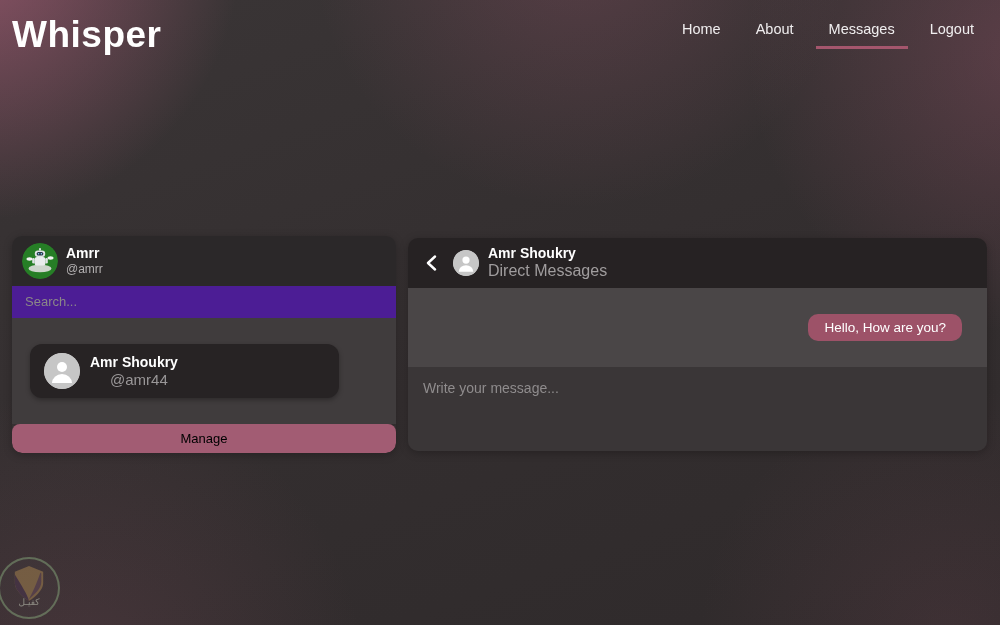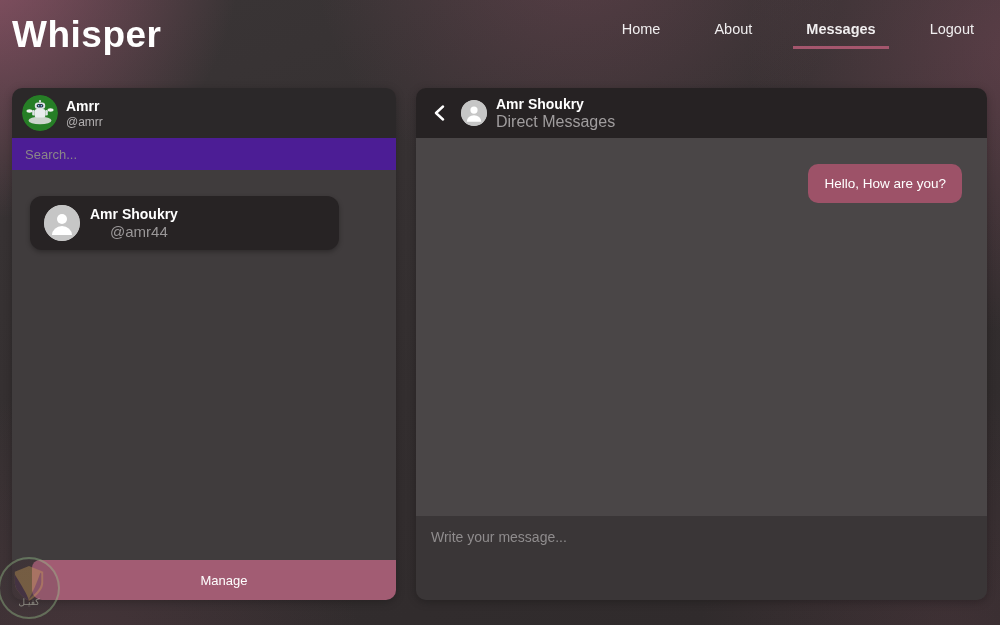--- a/index.html
+++ b/index.html
@@ -13,27 +13,27 @@
       radial-gradient(circle at 8% 108%, rgba(150,85,105,.20) 0%, rgba(150,85,105,0) 25%),
       radial-gradient(circle at 95% 102%, rgba(150,85,105,.15) 0%, rgba(150,85,105,0) 22%),
       linear-gradient(160deg, #3a3536 0%, #332e2f 55%, #2f2a2b 100%);
     color:#f3f1f2;
   }
 
   
   .navbar { position:absolute; top:0; left:0; width:100%; height:88px;
             display:flex; justify-content:space-between; align-items:flex-start; }
   .logo { margin:14px 0 0 12px; font-size:37px; font-weight:bold; letter-spacing:.5px; color:#fff; }
-  .nav-links { display:flex; gap:28px; margin-top:21px; padding-right:13px; }
+  .nav-links { display:flex; gap:9px; margin-top:21px; padding-right:13px; }
   .nav-item { color:#f0eeef; font-size:14.5px; padding:0 13px 9px; cursor:pointer;
               border-bottom:3px solid transparent; text-decoration:none; }
-  .nav-item.active { font-weight:bold; border-bottom-color:#a4566d; }
+  .nav-item.active { font-weight:normal; border-bottom-color:#a4566d; }
 
   
-  .main { position:absolute; top:88px; left:12px; right:13px; bottom:25px; display:flex; gap:20px; }
+  .main { position:absolute; top:88px; left:12px; right:13px; bottom:25px; display:flex; gap:12px;align-items:center; }
 
   
   .sidebar { width:384px; display:flex; flex-direction:column; border-radius:10px; overflow:hidden;
              box-shadow:0 2px 8px rgba(0,0,0,.25); }
   .profile-header { height:50px; background:#2b2829; display:flex; align-items:center; padding:0 10px; gap:8px; flex:none; }
   .avatar-green { width:36px; height:36px; border-radius:50%; flex:none; overflow:hidden; }
   .p-name { font-size:14px; font-weight:bold; color:#fff; line-height:17px; }
   .p-handle { font-size:12px; color:#b3b0b1; }
   .search-band { height:32px; background:#4c1d95; flex:none; display:flex; align-items:center; }
   .search-band input { width:100%; height:100%; background:transparent; border:none; outline:none;
@@ -44,37 +44,37 @@
          display:flex; align-items:center; justify-content:center; cursor:pointer; }
   .tab.active { background:#9d5268; }
   .contact-list { flex:1; background:#403c3d; padding:26px 18px; overflow:hidden; }
   .contact-card { width:309px; background:#272324; border-radius:12px; padding:9px 14px;
                   display:flex; align-items:center; gap:10px; cursor:pointer;
                   box-shadow:0 2px 5px rgba(0,0,0,.3); }
   .avatar-gray { width:36px; height:36px; border-radius:50%; background:#c6c6c6; flex:none;
                  display:flex; align-items:center; justify-content:center; overflow:hidden; }
   .c-name { font-size:14px; font-weight:bold; color:#fff; line-height:17px; }
   .c-handle { font-size:15px; color:#9a9798;margin-left:20px; }
-  .manage-btn { height:40px; flex:none; background:#a25c73; border:none; color:#ffffff; font-size:13px;
-                cursor:pointer; border-radius:8px 8px 10px 10px; width:100%;margin-left:20px; }
+  .manage-btn { height:29px; flex:none; background:#a25c73; border:none; color:#000000; font-size:13px;
+                cursor:pointer; border-radius:8px 8px 10px 10px; width:100%; }
 
   
   .chat { flex:1; display:flex; flex-direction:column; border-radius:10px; overflow:hidden;
           box-shadow:0 2px 8px rgba(0,0,0,.25); }
   .chat-header { height:50px; background:#262223; flex:none; display:flex; align-items:center;
                  padding:0 12px; gap:9px; }
   .back-btn { width:22px; height:22px; background:transparent; border:none; cursor:pointer;
               display:flex; align-items:center; justify-content:center; margin-right:2px; }
   .avatar-sm { width:26px; height:26px; border-radius:50%; background:#c6c6c6; flex:none;
                display:flex; align-items:center; justify-content:center; overflow:hidden; }
   .h-name { font-size:14px; font-weight:bold; color:#fff; line-height:17px; }
   .h-sub { font-size:16px; color:#a09d9e; }
   .messages { flex:1; background:#4a4647; display:flex; flex-direction:column; padding:26px 25px; }
   .bubble-me { align-self:flex-end; background:#9d5268; color:#fff; font-size:13.5px;
-               padding:12px 16px; border-radius:10px; max-width:70%; }
+               padding:6px 16px; border-radius:10px; max-width:70%; }
   .chat-input { height:84px; flex:none; background:#3a3637; }
   .chat-input textarea { width:100%; height:100%; background:transparent; border:none; outline:none;
                          resize:none; color:#dddcdc; font-size:14px; padding:13px 15px; }
   .chat-input textarea::placeholder { color:#8f8c8d; }
 
   
   .watermark { position:absolute; left:-2px; top:557px; width:64px; height:66px; opacity:.48;
                pointer-events:none; z-index:5; }
   .wm-circle { position:absolute; left:0; top:0; width:62px; height:62px; border-radius:50%;
                border:2px solid rgba(150,195,140,.85); background:rgba(70,65,68,.35);

